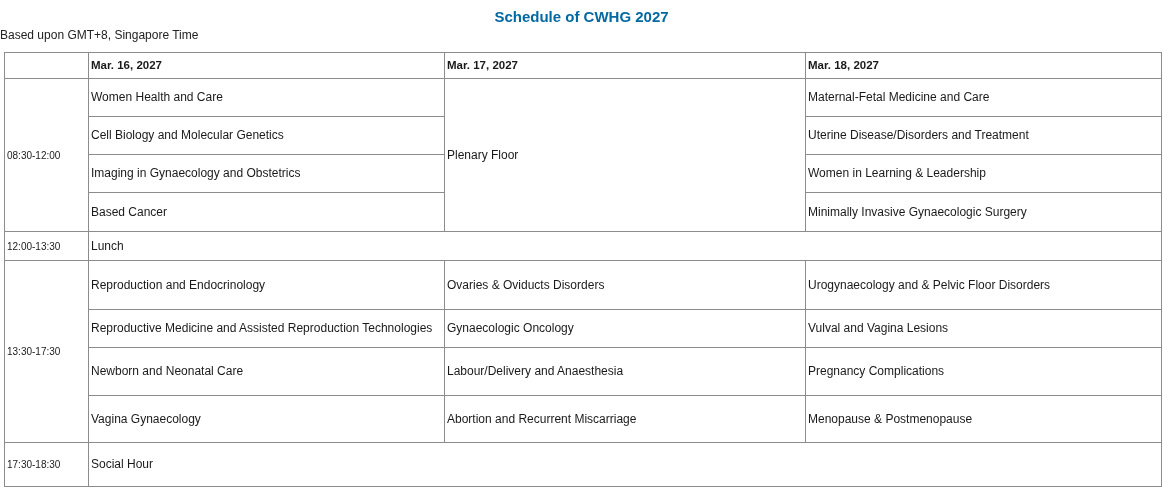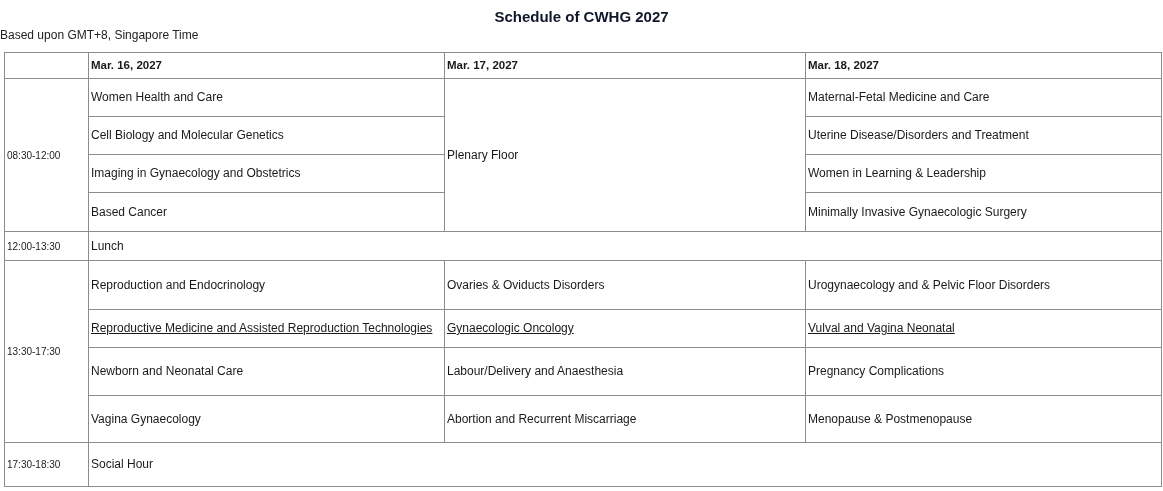--- a/index.html
+++ b/index.html
@@ -1,36 +1,36 @@
 <!DOCTYPE html>
 <html><head>
 <meta charset="utf-8">
 <style>
   html, body { margin: 0; padding: 0; background: #ffffff; }
   body { width: 1163px; height: 491px; position: relative; overflow: hidden;
          font-family: "Liberation Sans", sans-serif; color: #1a1a1a; }
   .title { position: absolute; left: 0; width: 1163px; top: 8px; text-align: center;
-           font-size: 15px; font-weight: bold; color: #0f172a; }
+           font-size: 15px; font-weight: bold; color: #0369a1; }
   .subtitle { position: absolute; left: 0; width: 1163px; top: 28px; text-align: left;
               font-size: 12px; color: #222; }
   table.sched { position: absolute; left: 4px; top: 52px; width: 1157px;
                 border-collapse: collapse; table-layout: fixed; font-size: 12px; padding-left: 44px; }
   table.sched td, table.sched th { border: 1px solid #8c8c8c; padding: 0 2px;
                 vertical-align: middle; text-align: left; font-weight: normal;
                 line-height: 15px; }
   table.sched th { font-weight: bold; font-size: 11.5px; }
   td.time { font-weight: bold; font-size: 10px; padding-left: 2px; }
   td.center { text-align: center; }
   col.c0 { width: 84px; } col.c1 { width: 356px; } col.c2 { width: 361px; } col.c3 { width: 356px; }
   tr.h-head { height: 26px; }
   tr.h-am { height: 38px; }
   tr.h-am4 { height: 39px; }
   tr.h-lunch { height: 29px; }
   tr.h-pm1 { height: 49px; }
-  tr.h-pm2 { height: 38px; text-decoration: underline; }
+  tr.h-pm2 { height: 38px; }
   tr.h-pm3 { height: 48px; }
   tr.h-pm4 { height: 47px; }
   tr.h-social { height: 44px; margin-top: 18px; }
 </style>
 </head>
 <body>
 
 <div class="title">Schedule of CWHG 2027</div>
 <div class="subtitle">Based upon GMT+8, Singapore Time</div>
 
@@ -75,21 +75,21 @@
 
   <tr class="h-pm1">
     <td class="time" rowspan="4">13:30-17:30</td>
     <td>Reproduction and Endocrinology</td>
     <td>Ovaries &amp; Oviducts Disorders</td>
     <td>Urogynaecology and &amp; Pelvic Floor Disorders</td>
   </tr>
   <tr class="h-pm2">
     <td>Reproductive Medicine and Assisted Reproduction Technologies</td>
     <td>Gynaecologic Oncology</td>
-    <td>Vulval and Vagina Neonatal</td>
+    <td>Vulval and Vagina Lesions</td>
   </tr>
   <tr class="h-pm3">
     <td>Newborn and Neonatal Care</td>
     <td>Labour/Delivery and Anaesthesia</td>
     <td>Pregnancy Complications</td>
   </tr>
   <tr class="h-pm4">
     <td>Vagina Gynaecology</td>
     <td>Abortion and Recurrent Miscarriage</td>
     <td>Menopause &amp; Postmenopause</td>

